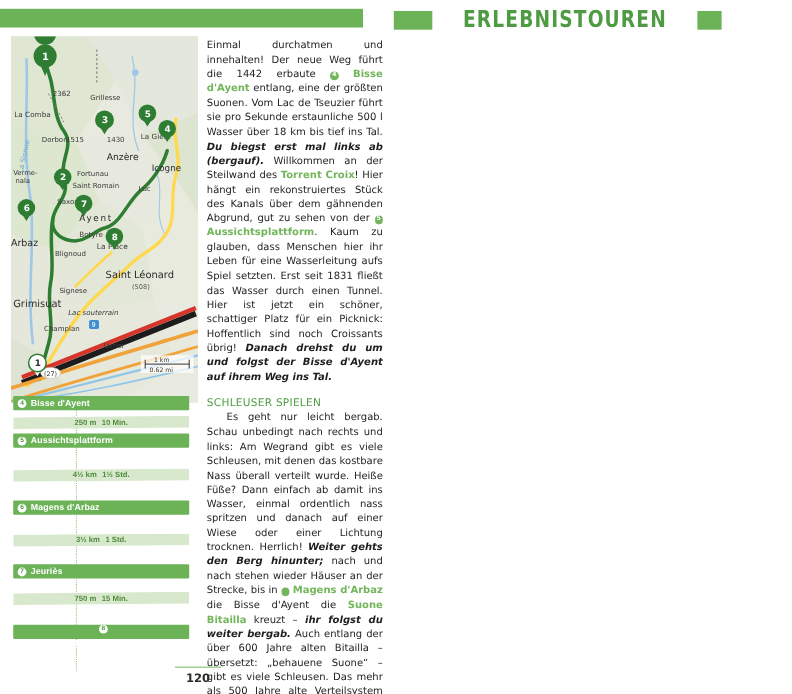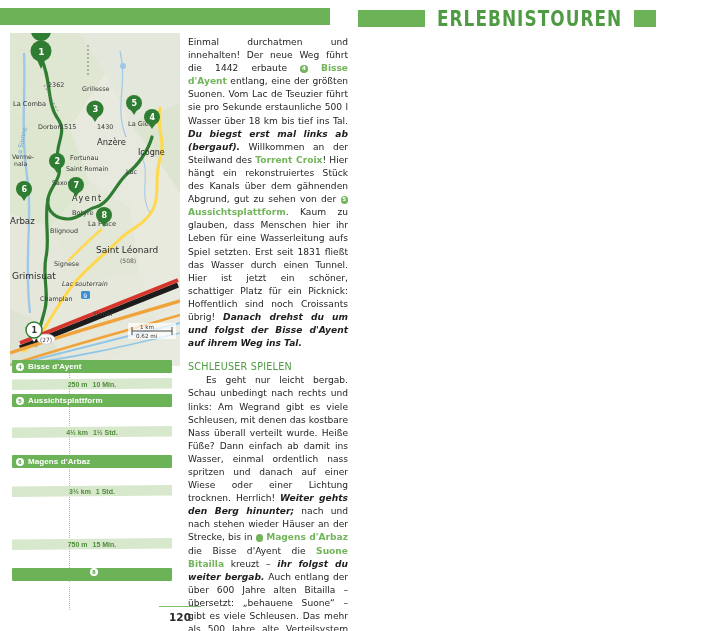--- a/index.html
+++ b/index.html
@@ -13,21 +13,21 @@
   }
   .page { position:relative; width:720px; height:631px; }
 
   
   .hdr-left {
     position:absolute; left:0; top:8px; width:330px; height:17px;
     background:#6cb257;
   }
   .hdr-right-wrap {
     position:absolute; left:358px; top:8px; width:298px; height:21px;
-    display:flex; align-items:center; justify-content:flex-end; gap:6px;
+    display:flex; align-items:center; justify-content:flex-end; gap:22px;
   }
   .hdr-bar-seg {
     height:17px; background:#6cb257;
   }
   .hdr-bar-seg.long { flex:1 1 auto; }
   .hdr-bar-seg.short { width:22px; flex:0 0 22px; }
   .hdr-title {
     font-size:18px; font-weight:bold; letter-spacing:1.1px;
     color:#4f9b43; white-space:nowrap;
     font-family:"DejaVu Sans", sans-serif;
@@ -301,20 +301,24 @@
         <span>1½ Std.</span>
       </div>
       <div class="tl-stop" style="top:95px;">
         <span class="num">6</span>
         <span class="lbl">Magens d'Arbaz</span>
       </div>
       <div class="tl-leg" style="top:125px;">
         <span>3½ km</span>
         <span>1 Std.</span>
       </div>
+      <div class="tl-stop" style="top:153px;">
+        <span class="num">7</span>
+        <span class="lbl">Jeuriès</span>
+      </div>
       <div class="tl-leg" style="top:178px;">
         <span>750 m</span>
         <span>15 Min.</span>
       </div>
       <div class="tl-stop" style="top:208px;flex-direction:column;">
         <span class="num">8</span>
         <span class="lbl">Botyre-Ayent</span>
       </div>
     </div>
 

